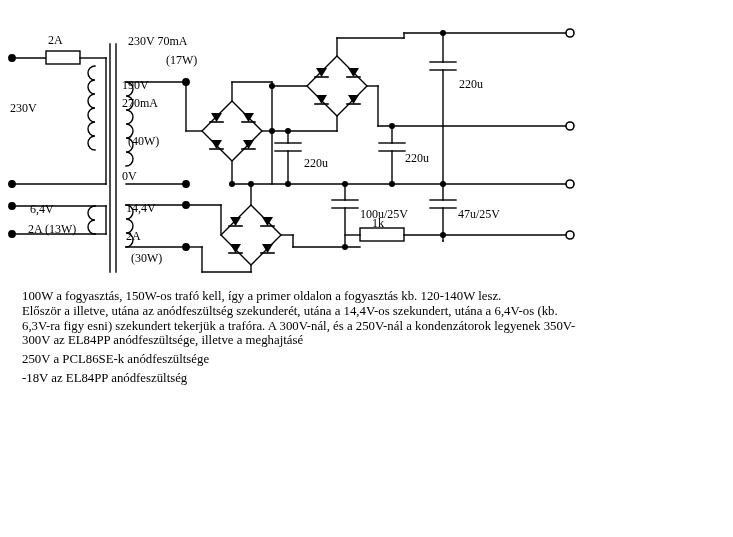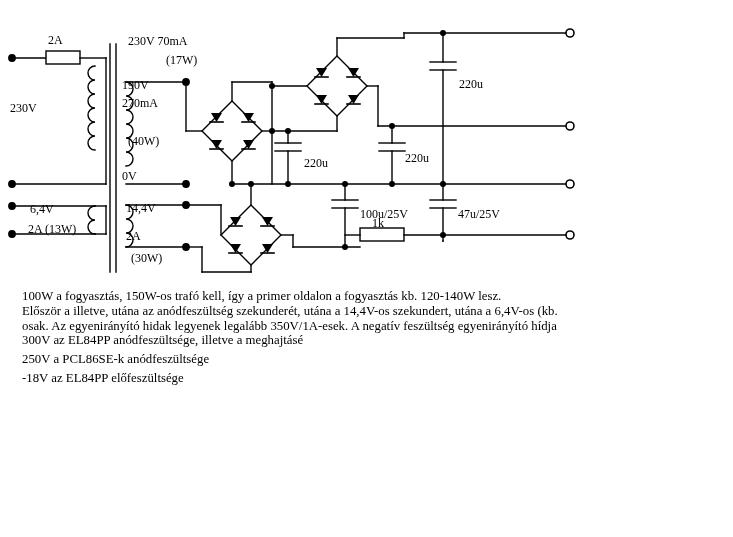--- a/index.html
+++ b/index.html
@@ -251,19 +251,19 @@
         <text class="svglabel" x="580" y="131">+B (250V)</text>
         <text class="svglabel" x="580" y="189">GND</text>
         <text class="svglabel" x="580" y="240">-B(-18V)</text>
       </g>
     </svg>
   </div>
 
   <div id="notes">
     <p class="para first">100W a fogyasztás, 150W-os trafó kell, így a primer oldalon a fogyasztás kb. 120-140W lesz.</p>
     <p class="para">Először a illetve, utána az anódfeszültség szekunderét, utána a 14,4V-os szekundert, utána a 6,4V-os (kb.</p>
-    <p class="para">osak. Az egyenirányító hidak legyenek legalább 350V/1A-esek. A negatív feszültség egyenirányító hídja</p>
+    <p class="para">6,3V-ra figy esni) szekundert tekerjük a trafóra. A 300V-nál, és a 250V-nál a kondenzátorok legyenek 350V-</p>
     <p class="bullet-line">300V az EL84PP anódfeszültsége, illetve a meghajtásé</p>
     <p class="bullet-line">250V a PCL86SE-k anódfeszültsége</p>
-    <p class="bullet-line">-18V az EL84PP előfeszültsége</p>
+    <p class="bullet-line">-18V az EL84PP anódfeszültség</p>
   </div>
 
 </div>
 
 </body></html>

